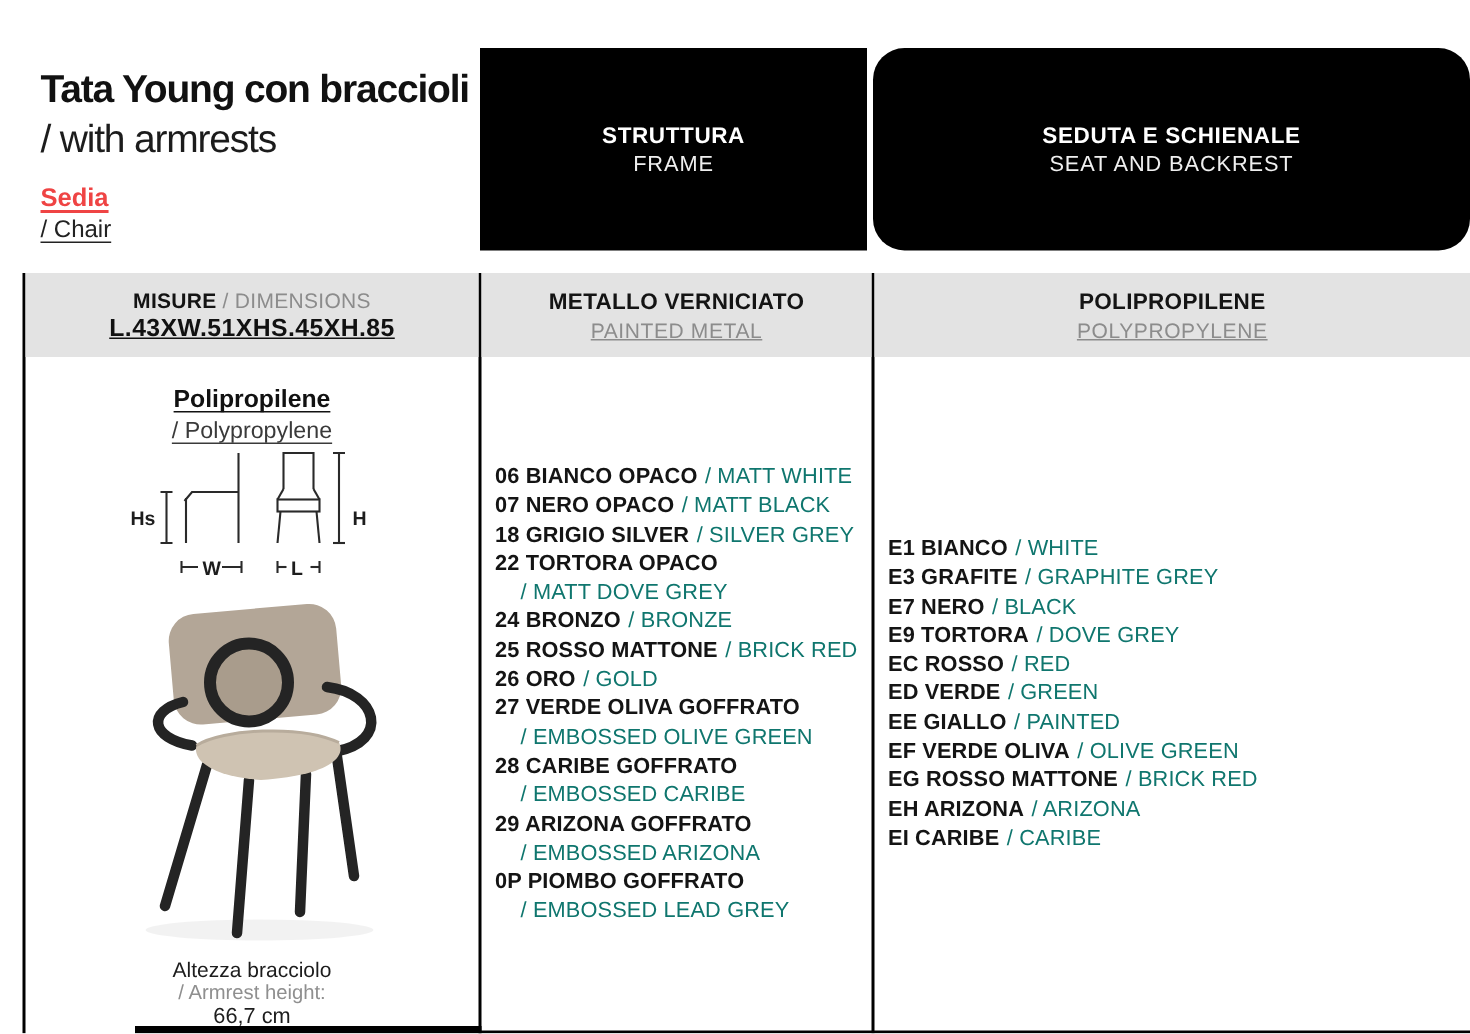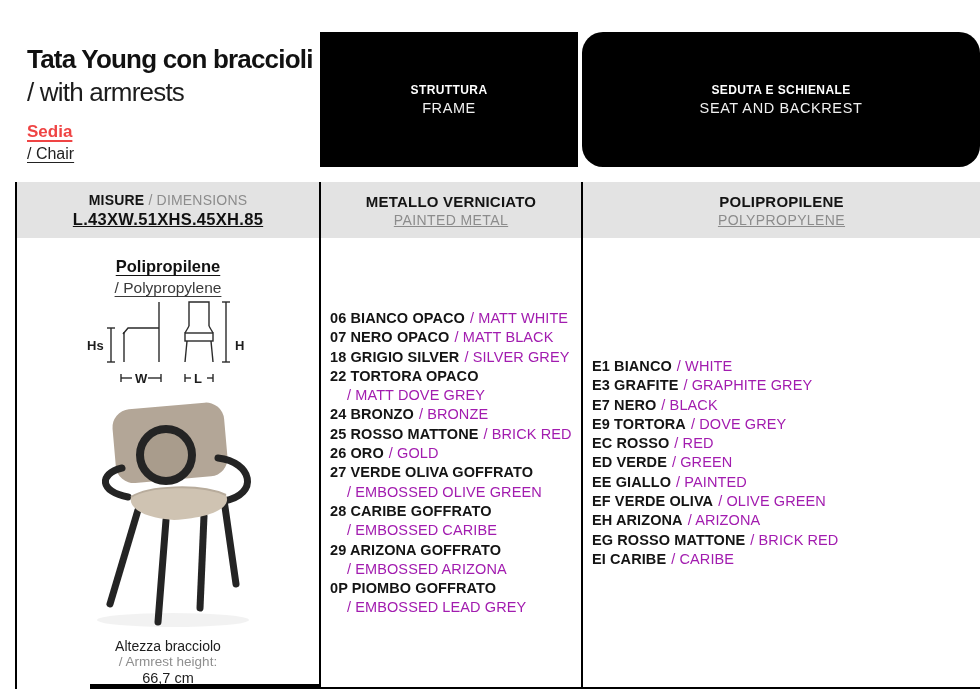--- a/index.html
+++ b/index.html
@@ -12,21 +12,21 @@
   .title-line2{position:absolute;left:27px;top:77px;font-size:26px;font-weight:400;letter-spacing:-0.8px;color:#1c1c1c;white-space:nowrap;}
   .product-it{position:absolute;left:27px;top:122px;font-size:17px;font-weight:700;color:#ef4444;
     text-decoration:underline;text-decoration-thickness:1.5px;text-underline-offset:3px;}
   .product-en{position:absolute;left:27px;top:145px;font-size:16px;font-weight:400;color:#222;
     text-decoration:underline;text-decoration-thickness:1.2px;text-underline-offset:3px;}
   
   .black-box{position:absolute;top:32px;height:135px;background:#000;
     display:flex;flex-direction:column;justify-content:center;align-items:center;gap:3px;}
   .black-box.frame{left:320px;width:258px;}
   .black-box.seat{left:582px;width:398px;border-radius:21px;}
-  .bb-it{color:#fff;font-size:12px;font-weight:700;letter-spacing:0.4px;}
+  .bb-it{color:#fff;font-size:15px;font-weight:700;letter-spacing:0.4px;}
   .bb-en{color:#efefef;font-size:14.5px;font-weight:400;letter-spacing:0.6px;}
   
   .vline{position:absolute;top:182px;height:507px;width:2px;background:#000;}
   .vline.l0{left:15px;}
   .vline.l1{left:319px;}
   .vline.l2{left:581px;}
   .hline-thin{position:absolute;left:319px;top:687px;width:661px;height:2px;background:#000;}
   .hline-thick{position:absolute;left:90px;top:684px;width:231px;height:5px;background:#000;}
   
   .sub{position:absolute;top:182px;height:56px;background:#e3e3e3;
@@ -51,21 +51,21 @@
   .armrest-note .a1{font-size:14px;color:#1d1d1d;font-weight:400;line-height:16px;}
   .armrest-note .a2{font-size:13.5px;color:#8f8f8f;font-weight:400;line-height:16px;}
   .armrest-note .a3{font-size:14.5px;color:#1d1d1d;font-weight:400;line-height:17px;}
   
   .color-list{position:absolute;font-size:14.5px;line-height:19.3px;white-space:nowrap;}
   .color-list.frame{left:330px;top:309px;width:246px;}
   .color-list.seat{left:592px;top:357px;width:384px;}
   .color-line{height:19.3px;}
   .color-line.indent{padding-left:17px;}
   .c-bold{font-weight:700;color:#141414;letter-spacing:0.1px;}
-  .c-grey{font-weight:400;color:#a21caf;letter-spacing:0.1px;}
+  .c-grey{font-weight:400;color:#0f766e;letter-spacing:0.1px;}
   .c-grey.spaced{margin-left:5px;}
 </style>
 </head>
 <body>
 
 <div class="sheet">
 
   <div class="title-line1">Tata Young con braccioli</div>
   <div class="title-line2">/ with armrests</div>
   <div class="product-it">Sedia</div>
@@ -197,18 +197,18 @@
 
   <div class="color-list seat" id="seat-color-list">
       <div class="color-line"><span class="c-bold">E1 BIANCO</span><span class="c-grey spaced">/ WHITE</span></div>
       <div class="color-line"><span class="c-bold">E3 GRAFITE</span><span class="c-grey spaced">/ GRAPHITE GREY</span></div>
       <div class="color-line"><span class="c-bold">E7 NERO</span><span class="c-grey spaced">/ BLACK</span></div>
       <div class="color-line"><span class="c-bold">E9 TORTORA</span><span class="c-grey spaced">/ DOVE GREY</span></div>
       <div class="color-line"><span class="c-bold">EC ROSSO</span><span class="c-grey spaced">/ RED</span></div>
       <div class="color-line"><span class="c-bold">ED VERDE</span><span class="c-grey spaced">/ GREEN</span></div>
       <div class="color-line"><span class="c-bold">EE GIALLO</span><span class="c-grey spaced">/ PAINTED</span></div>
       <div class="color-line"><span class="c-bold">EF VERDE OLIVA</span><span class="c-grey spaced">/ OLIVE GREEN</span></div>
+      <div class="color-line"><span class="c-bold">EG ROSSO MATTONE</span><span class="c-grey spaced">/ BRICK RED</span></div>
       <div class="color-line"><span class="c-bold">EH ARIZONA</span><span class="c-grey spaced">/ ARIZONA</span></div>
-      <div class="color-line"><span class="c-bold">EG ROSSO MATTONE</span><span class="c-grey spaced">/ BRICK RED</span></div>
       <div class="color-line"><span class="c-bold">EI CARIBE</span><span class="c-grey spaced">/ CARIBE</span></div>
     </div>
 
 </div>
 
 </body></html>

